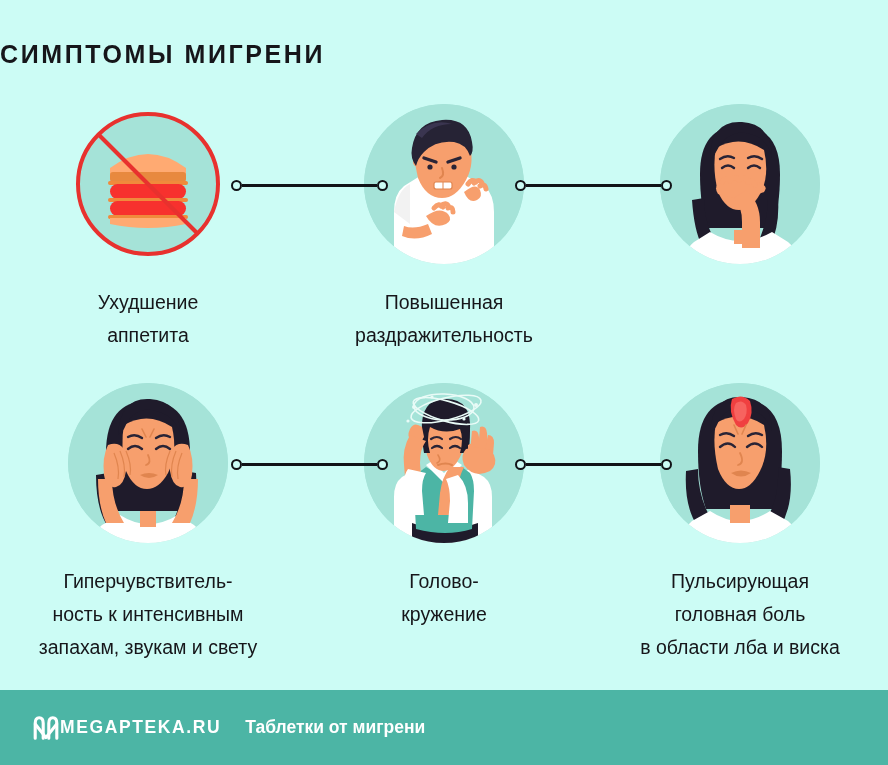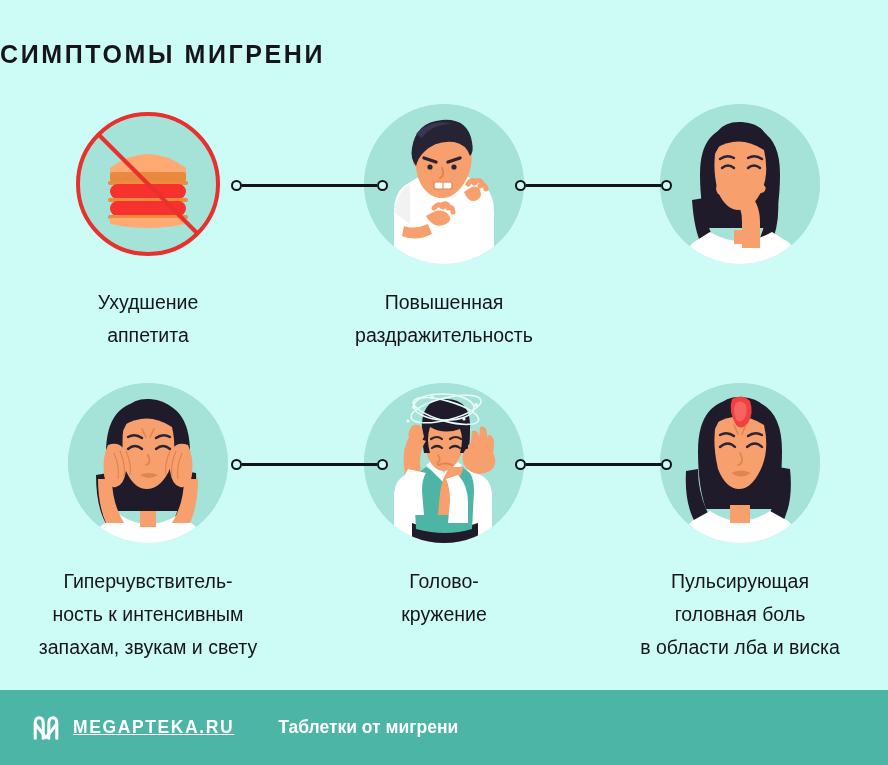--- a/index.html
+++ b/index.html
@@ -113,29 +113,27 @@
     width: 888px;
     height: 75px;
     background: #4cb5a5;
     display: flex;
     align-items: center;
     padding-left: 32px;
     box-sizing: border-box;
   }
   .logo-mark { width: 28px; height: 26px; flex: none; }
   .brand {
-    margin-left: 13px;
     color: #ffffff;
     font-size: 17.5px;
     font-weight: bold;
     letter-spacing: 1.6px;
-    text-decoration: underline;
   }
   .footer-link {
-    margin-left: 44px;
+    margin-left: 24px;
     color: #ffffff;
     font-size: 17.5px;
     font-weight: bold;
   }
 
   
   .art { position: absolute; inset: 0; }
   .art svg { display: block; width: 160px; height: 160px; }
 </style>
 </head>

